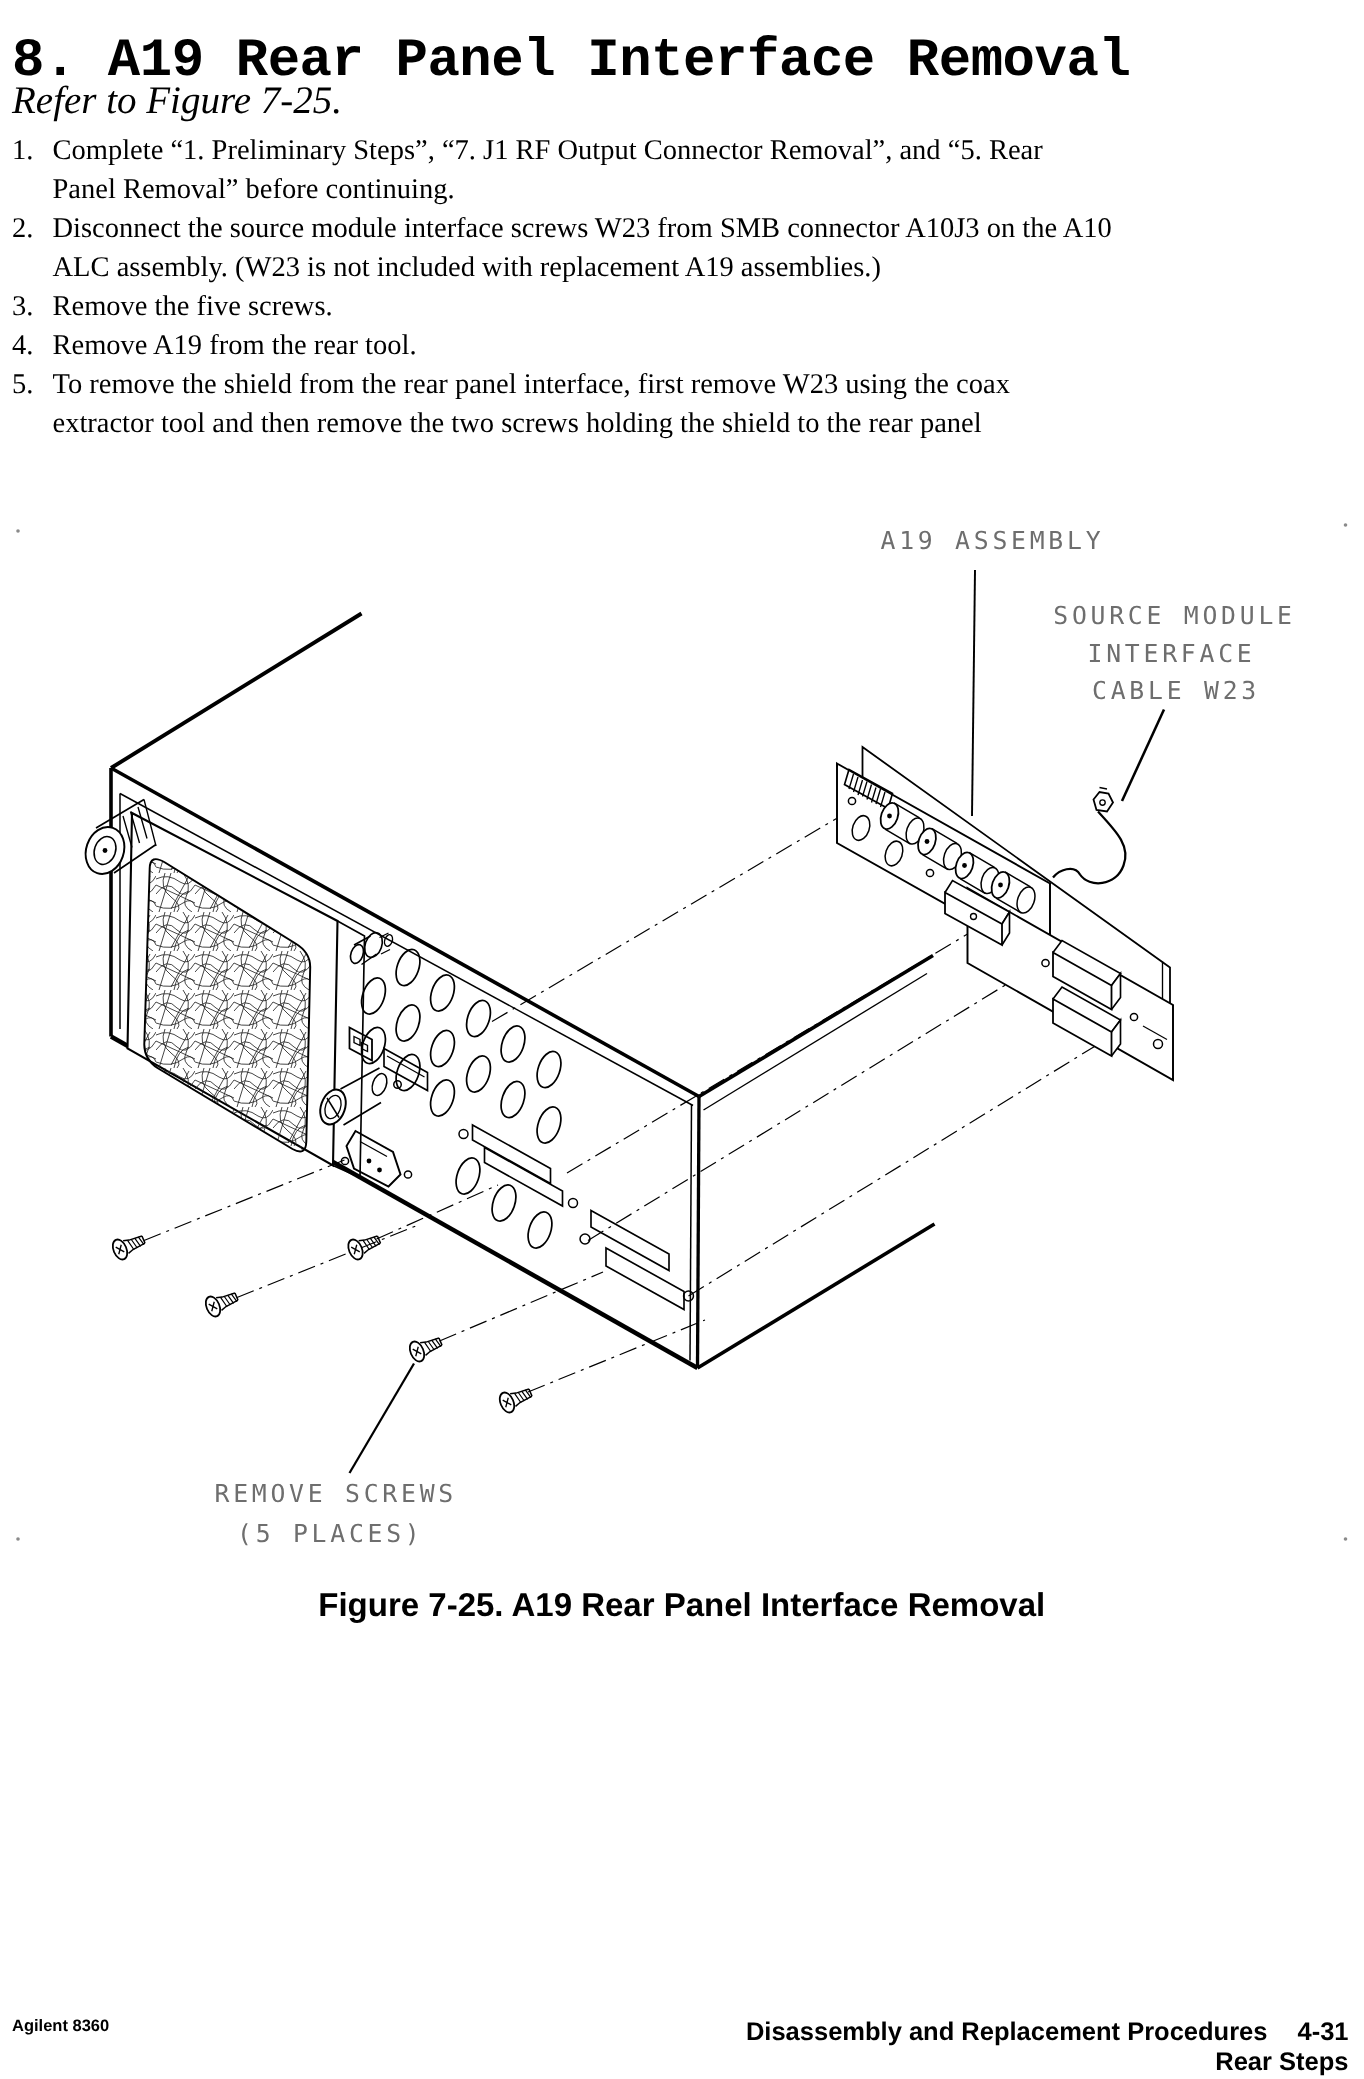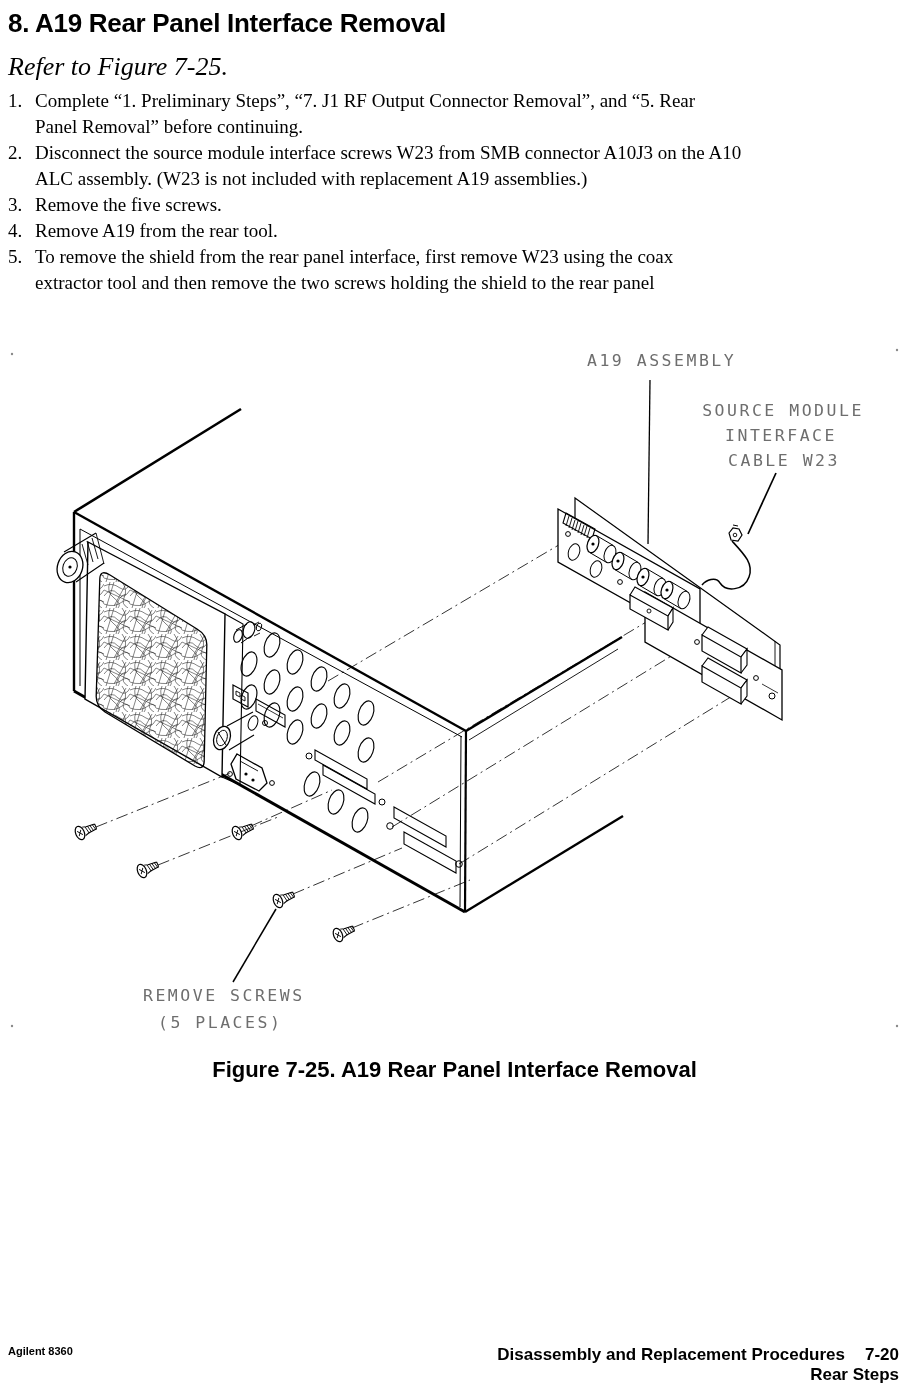--- a/index.html
+++ b/index.html
@@ -1,20 +1,20 @@
 <!DOCTYPE html>
 <html><head>
 <meta charset="utf-8">
 <style>
   html,body{margin:0;padding:0;background:#fff;}
   .page{position:relative;width:909px;height:1386px;background:#ffffff;
         font-family:"Liberation Serif",serif;color:#000;overflow:hidden;}
-  .title{position:absolute;left:8px;top:8px;width:880px;
-         font-family:Liberation Sans, sans-serif;font-weight:bold;
-         font-size:26px;letter-spacing:-0.3px;}
+  .title{position:absolute;left:8px;top:20px;width:880px;
+         font-family:Liberation Mono, monospace;font-weight:bold;
+         font-size:36px;letter-spacing:-0.3px;}
   .intro{position:absolute;left:8px;top:52px;font-size:26px;font-style:italic;}
   .steps{position:absolute;left:8px;top:88px;width:888px;font-size:19px;}
   .step{display:flex;align-items:flex-start;}
   .step .num{width:27px;flex:0 0 27px;line-height:26px;}
   .step .body{flex:1;}
   .step .ln{display:block;line-height:26px;white-space:nowrap;}
   .fig{position:absolute;left:0;top:324px;width:806px;height:720px;}
   .caption{position:absolute;left:0;top:1057px;width:909px;text-align:center;
            font-family:"Liberation Sans",sans-serif;font-weight:bold;font-size:22px;}
   .footer-left{position:absolute;left:8px;top:1345px;
@@ -309,17 +309,17 @@
       <circle cx="12" cy="1042" r="1.2"></circle>
       <circle cx="897" cy="1042" r="1.2"></circle>
     </g>
   </svg>
   </div>
 
   <div class="caption">Figure 7-25. A19 Rear Panel Interface Removal</div>
 
   <div class="footer-left">Agilent 8360</div>
   <div class="footer-right">
-    <div><span>Disassembly and Replacement Procedures</span><span class="pg">7-20</span></div>
+    <div><span>Disassembly and Replacement Procedures</span><span class="pg">4-31</span></div>
     <div>Rear Steps</div>
   </div>
 
 </div>
 
 </body></html>

